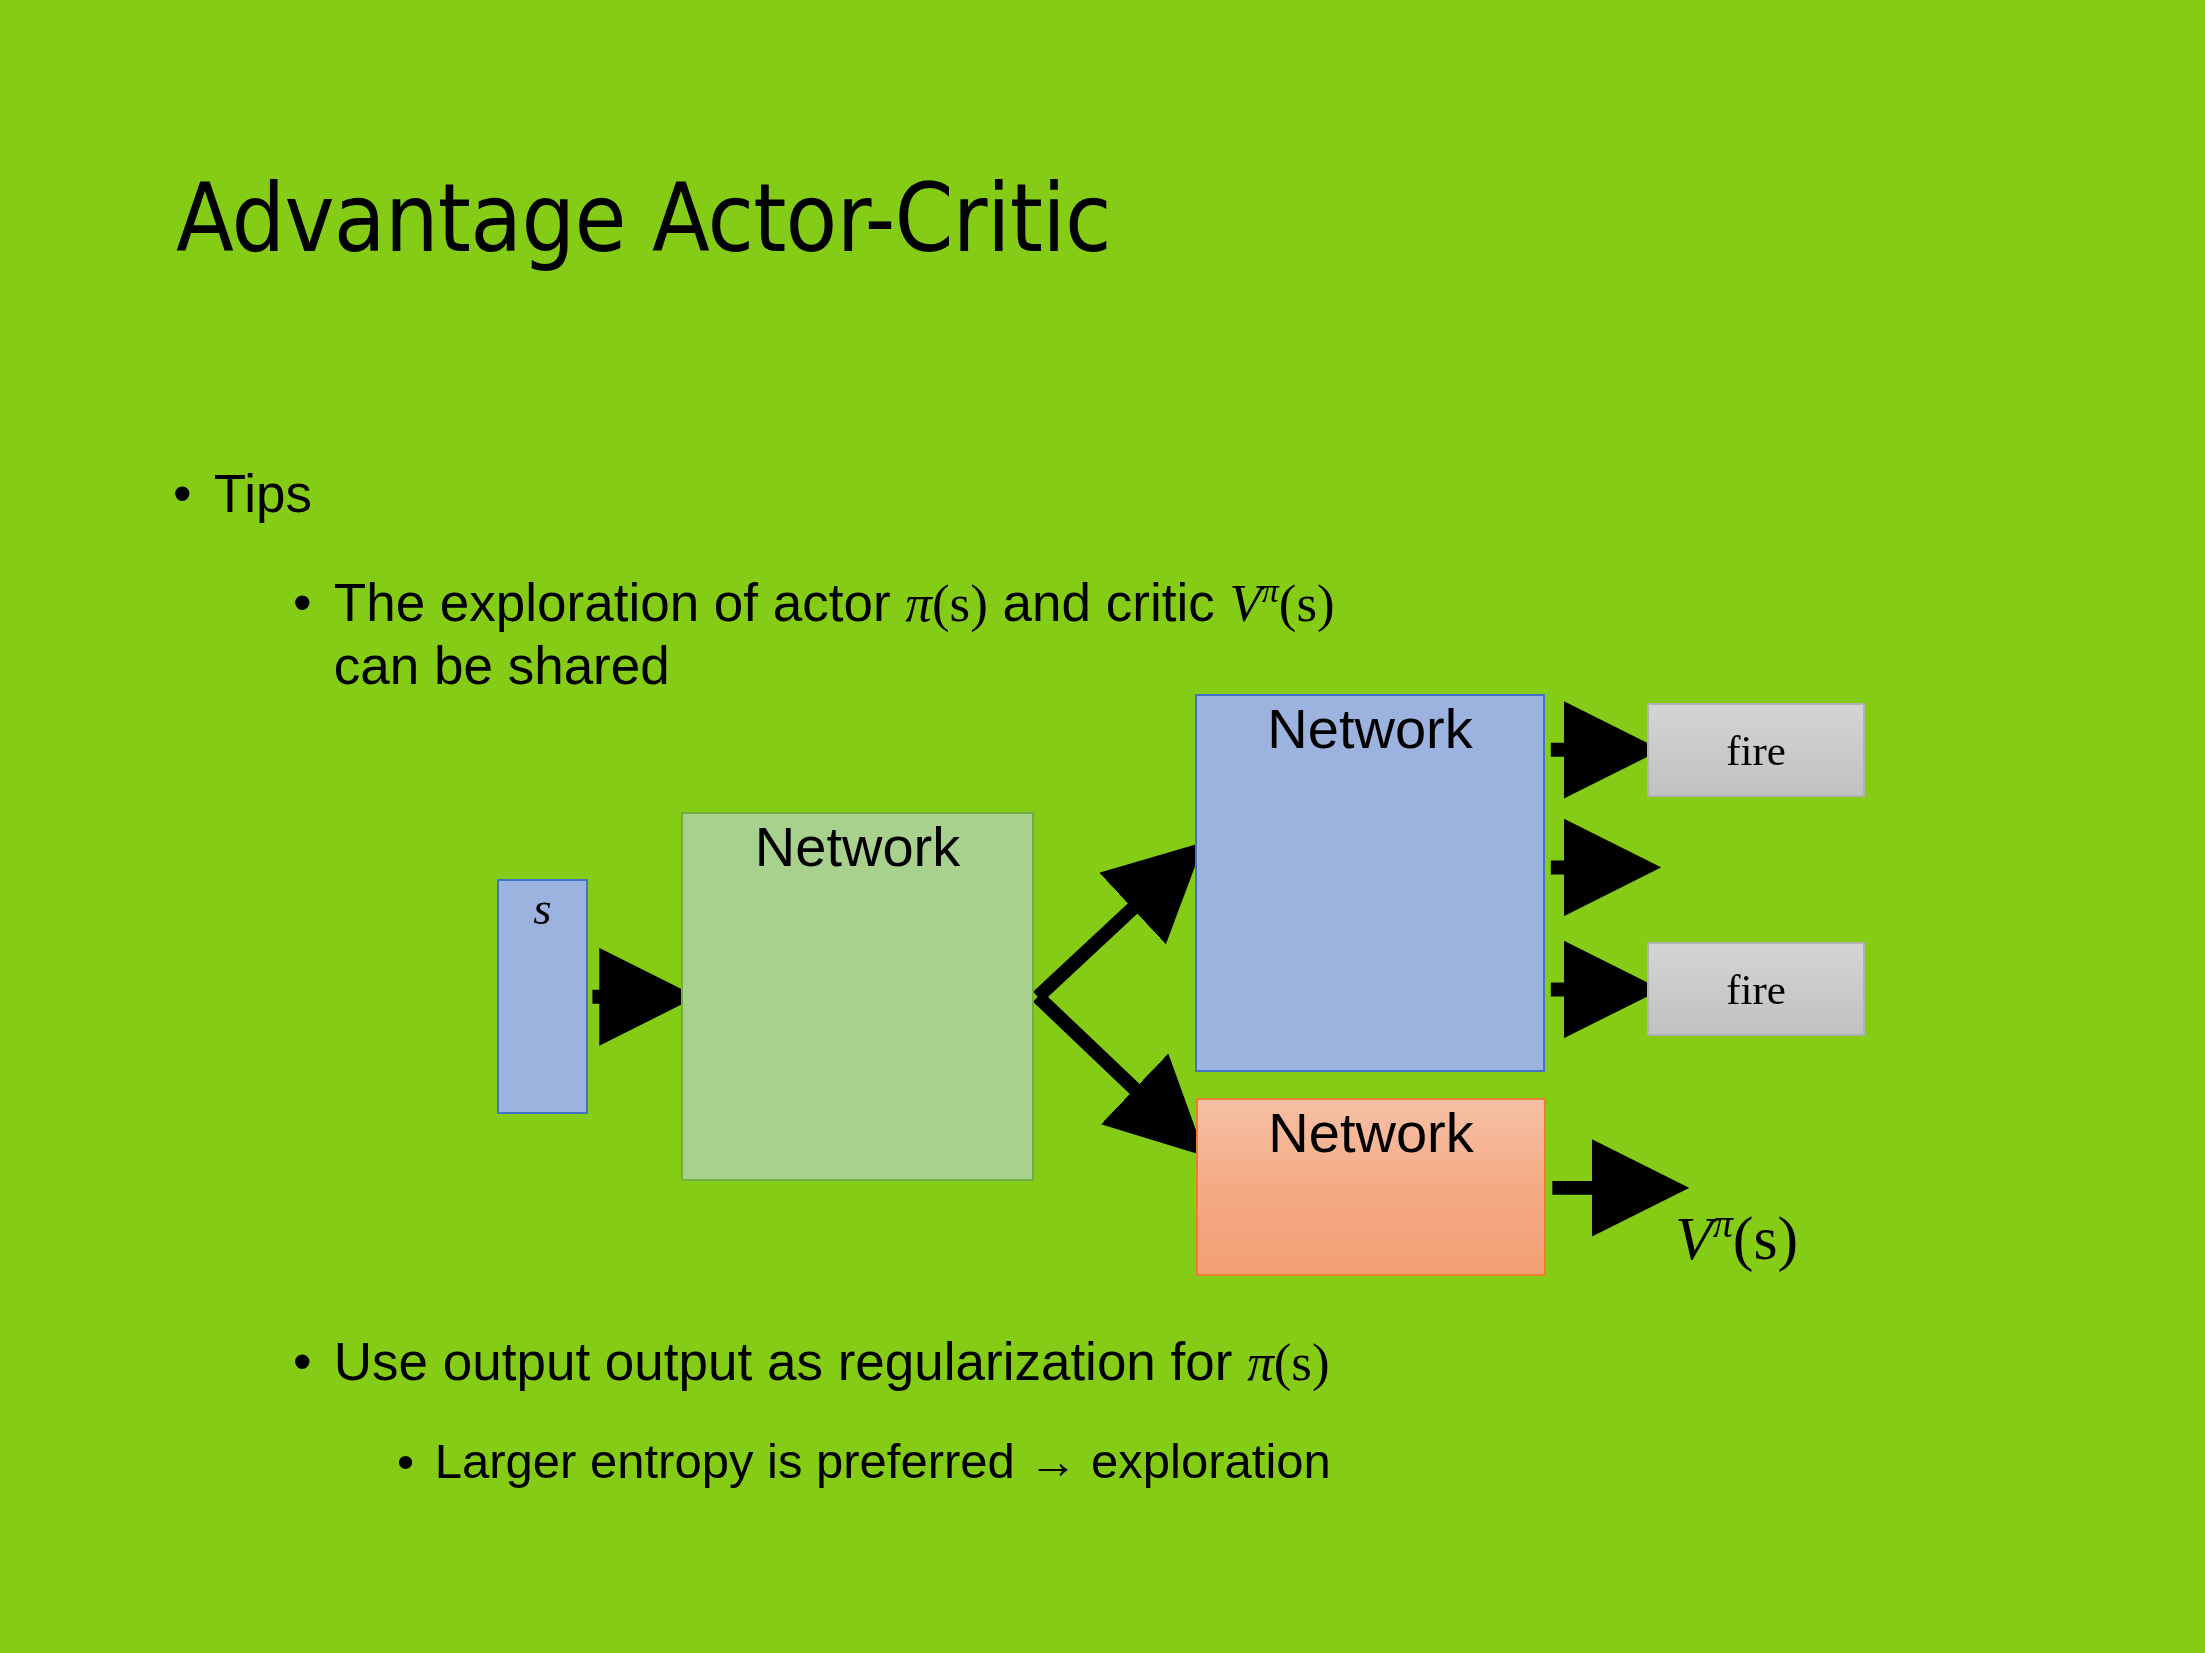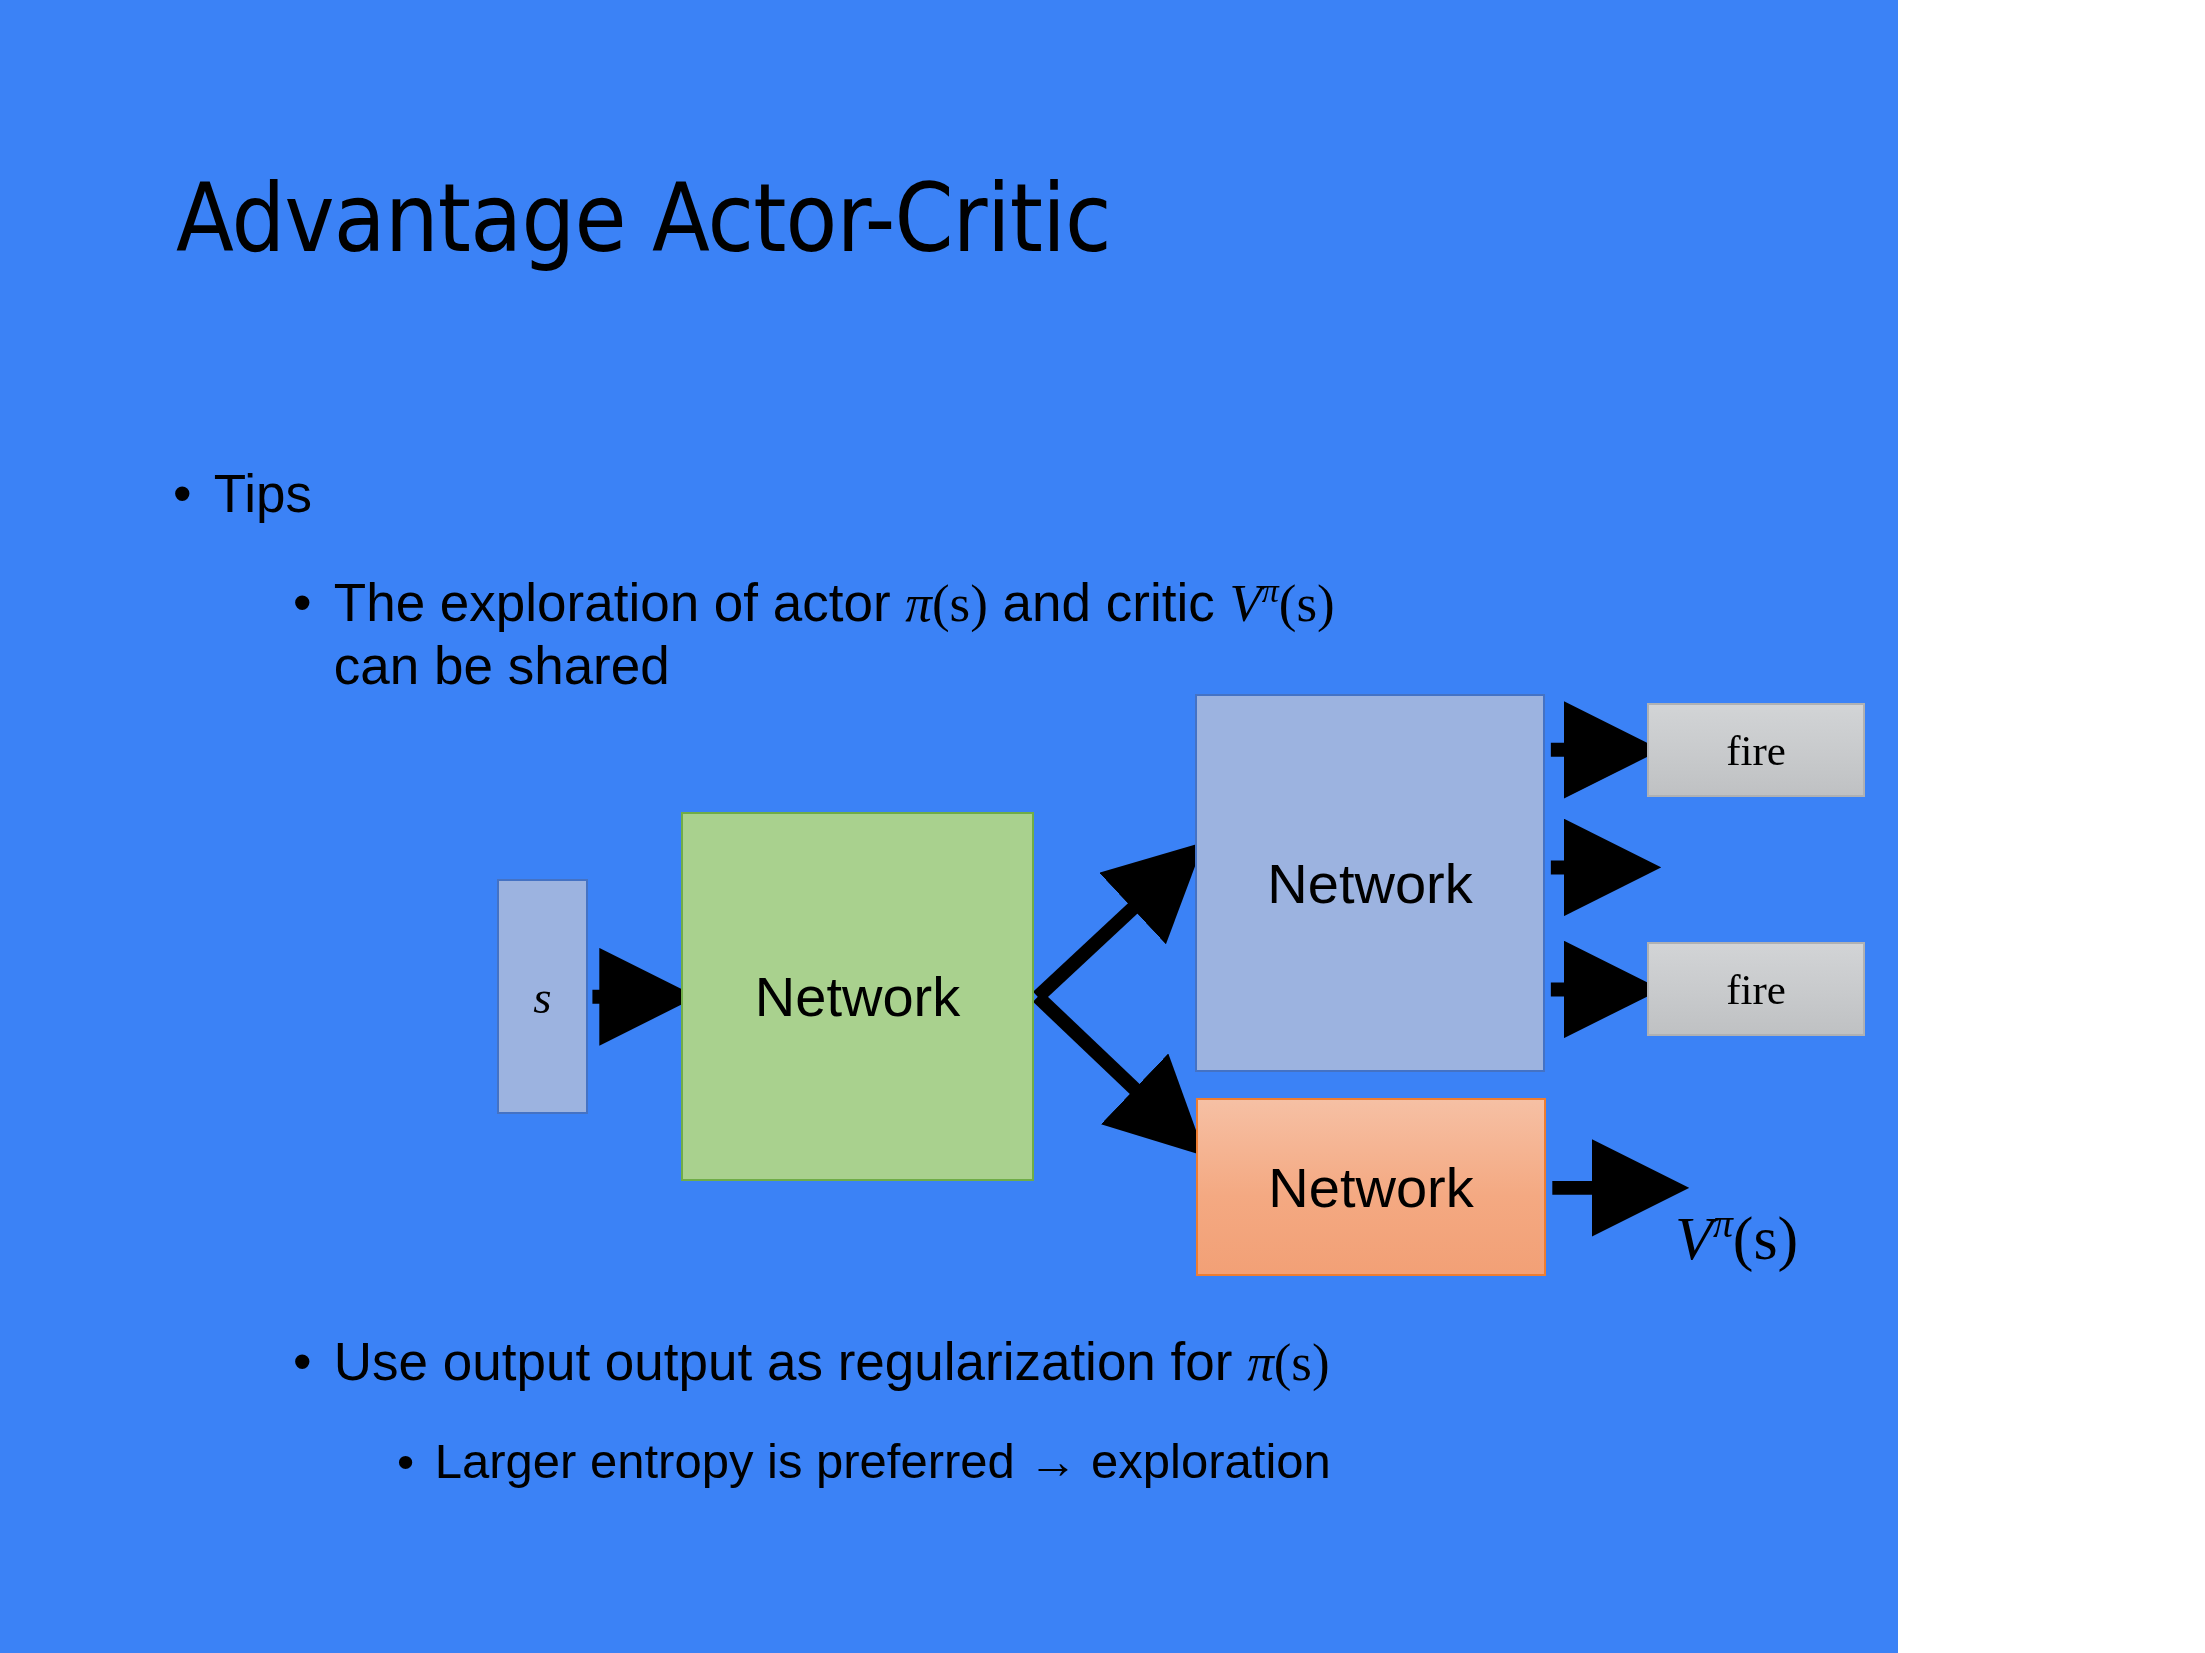--- a/index.html
+++ b/index.html
@@ -2,23 +2,23 @@
 <html style="font-size:11.8px"><head>
 <meta charset="utf-8">
 <style>
   html, body {
     margin: 0;
     padding: 0;
     background: #ffffff;
   }
   #slide {
     position: relative;
-    width: 1898px;
+    width: 2205px;
     height: 1654px;
-    background: #3b82f6;
+    background: #84cc16;
     overflow: hidden;
     font-family: "Liberation Sans", sans-serif;
     color: #000000;
   }
 
   
   #title {
     position: absolute;
     left: 176px;
     top: 168px;
@@ -100,21 +100,20 @@
     width: 2205px;
     height: 1654px;
     pointer-events: none;
   }
   #diagram > * { pointer-events: auto; }
 
   .box {
     position: absolute;
     box-sizing: border-box;
     display: flex;
-    align-items: center;
     justify-content: center;
     font-family: "Liberation Sans", sans-serif;
     font-weight: 400;
     color: #000000;
   }
 
   #box-state {
     left: 497px;  top: 879px;  width: 91px;  height: 235px;
     background: #9CB3E0;
     border: 2.2px solid #4472C4;

